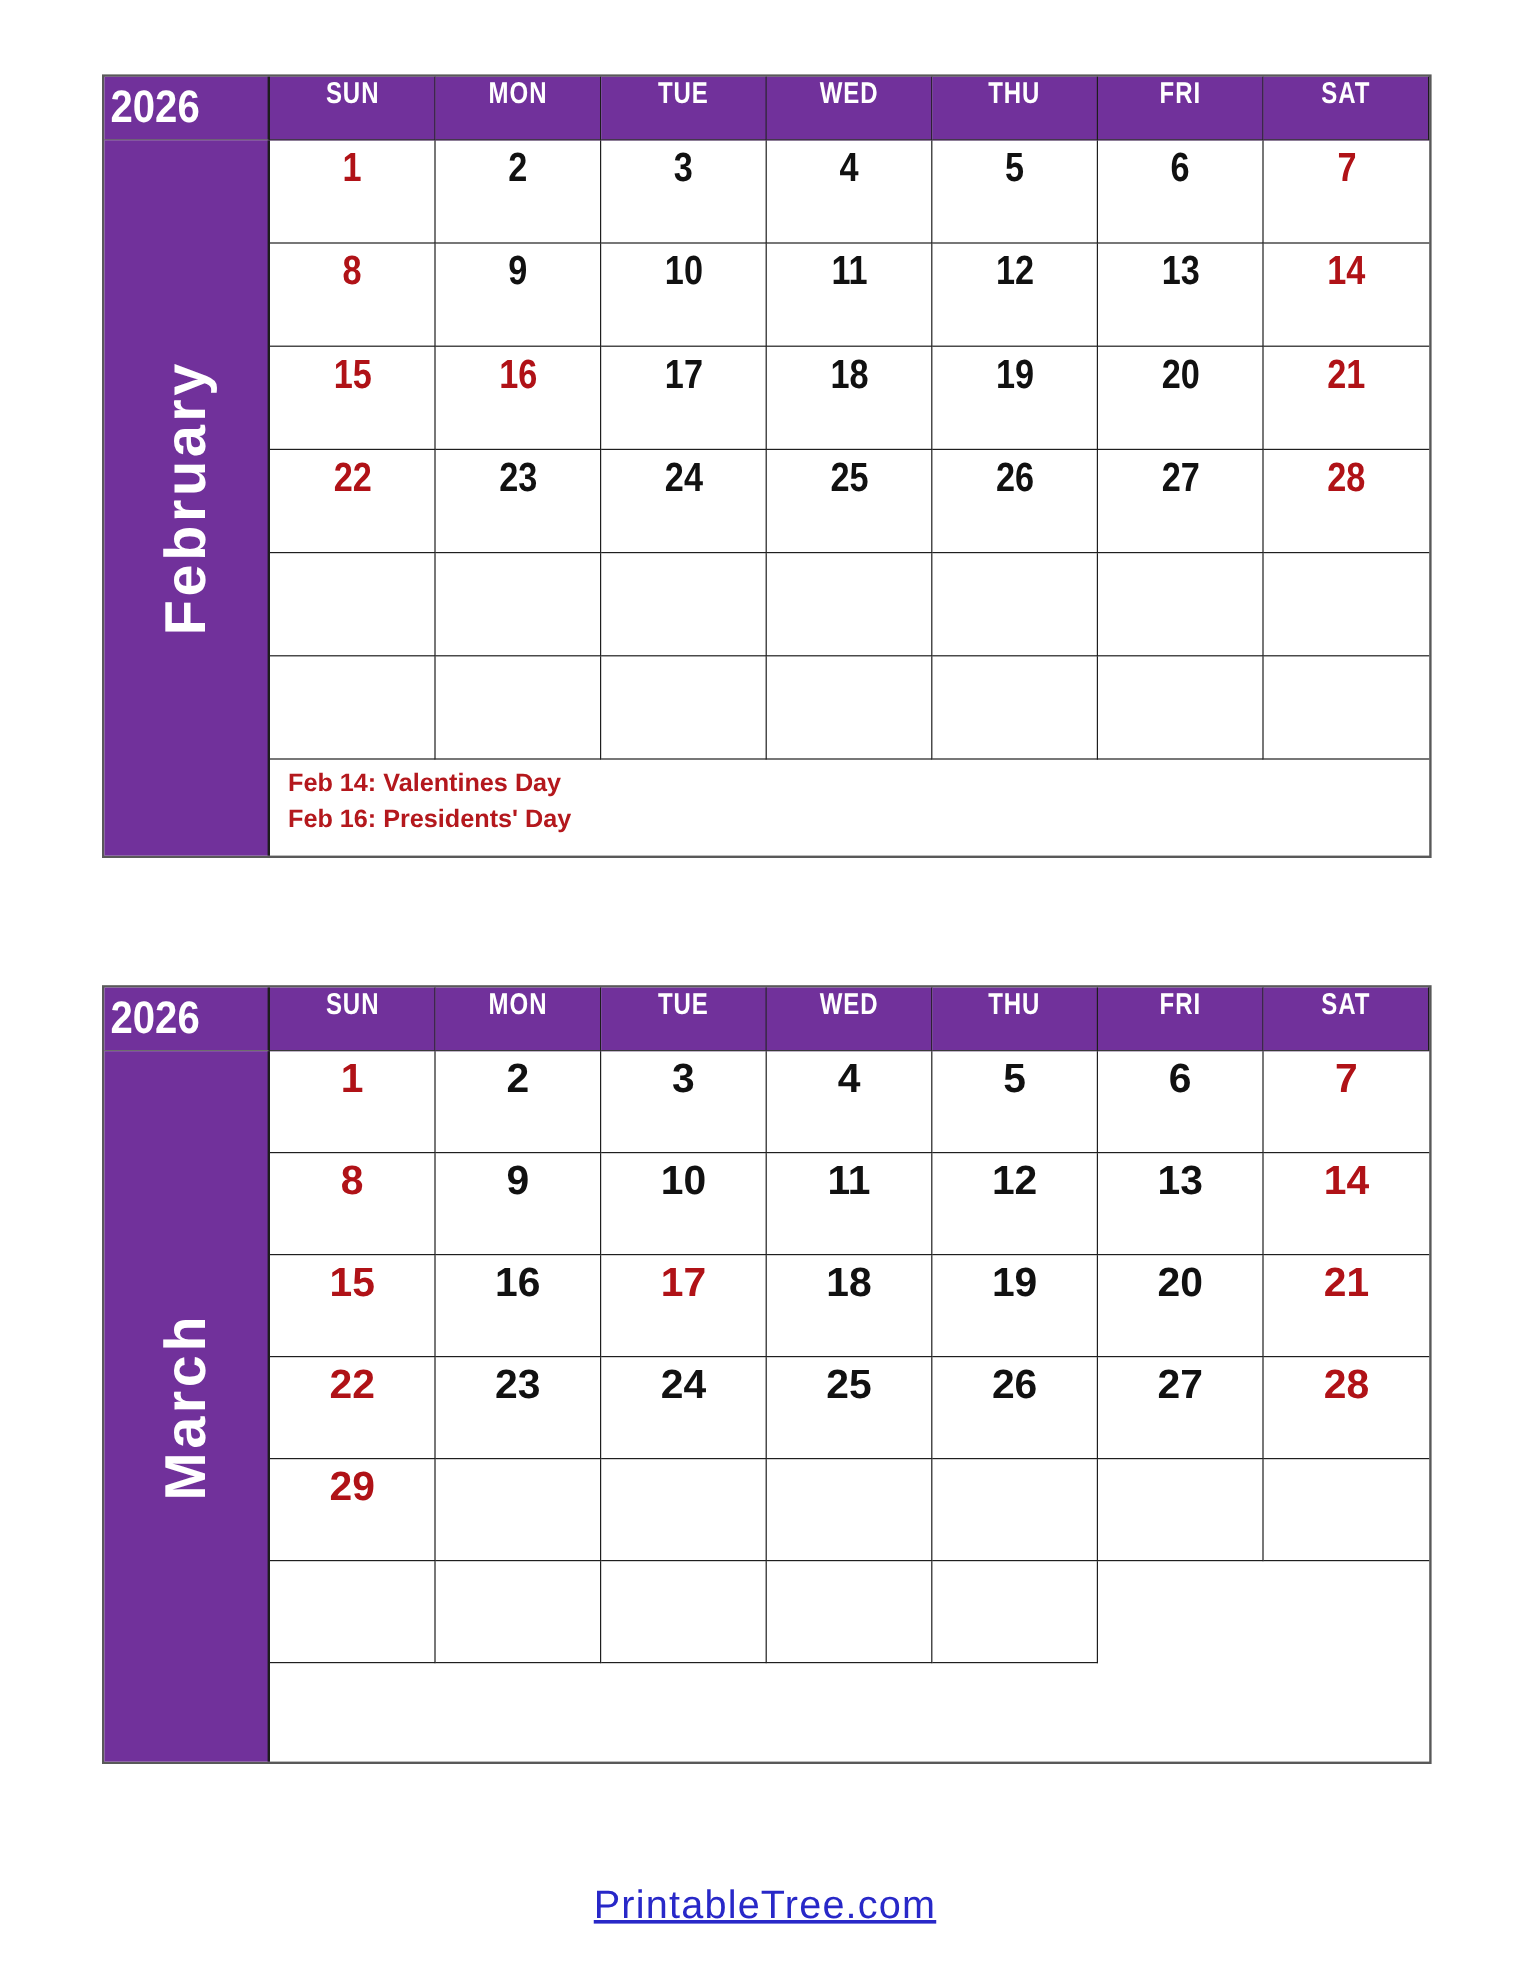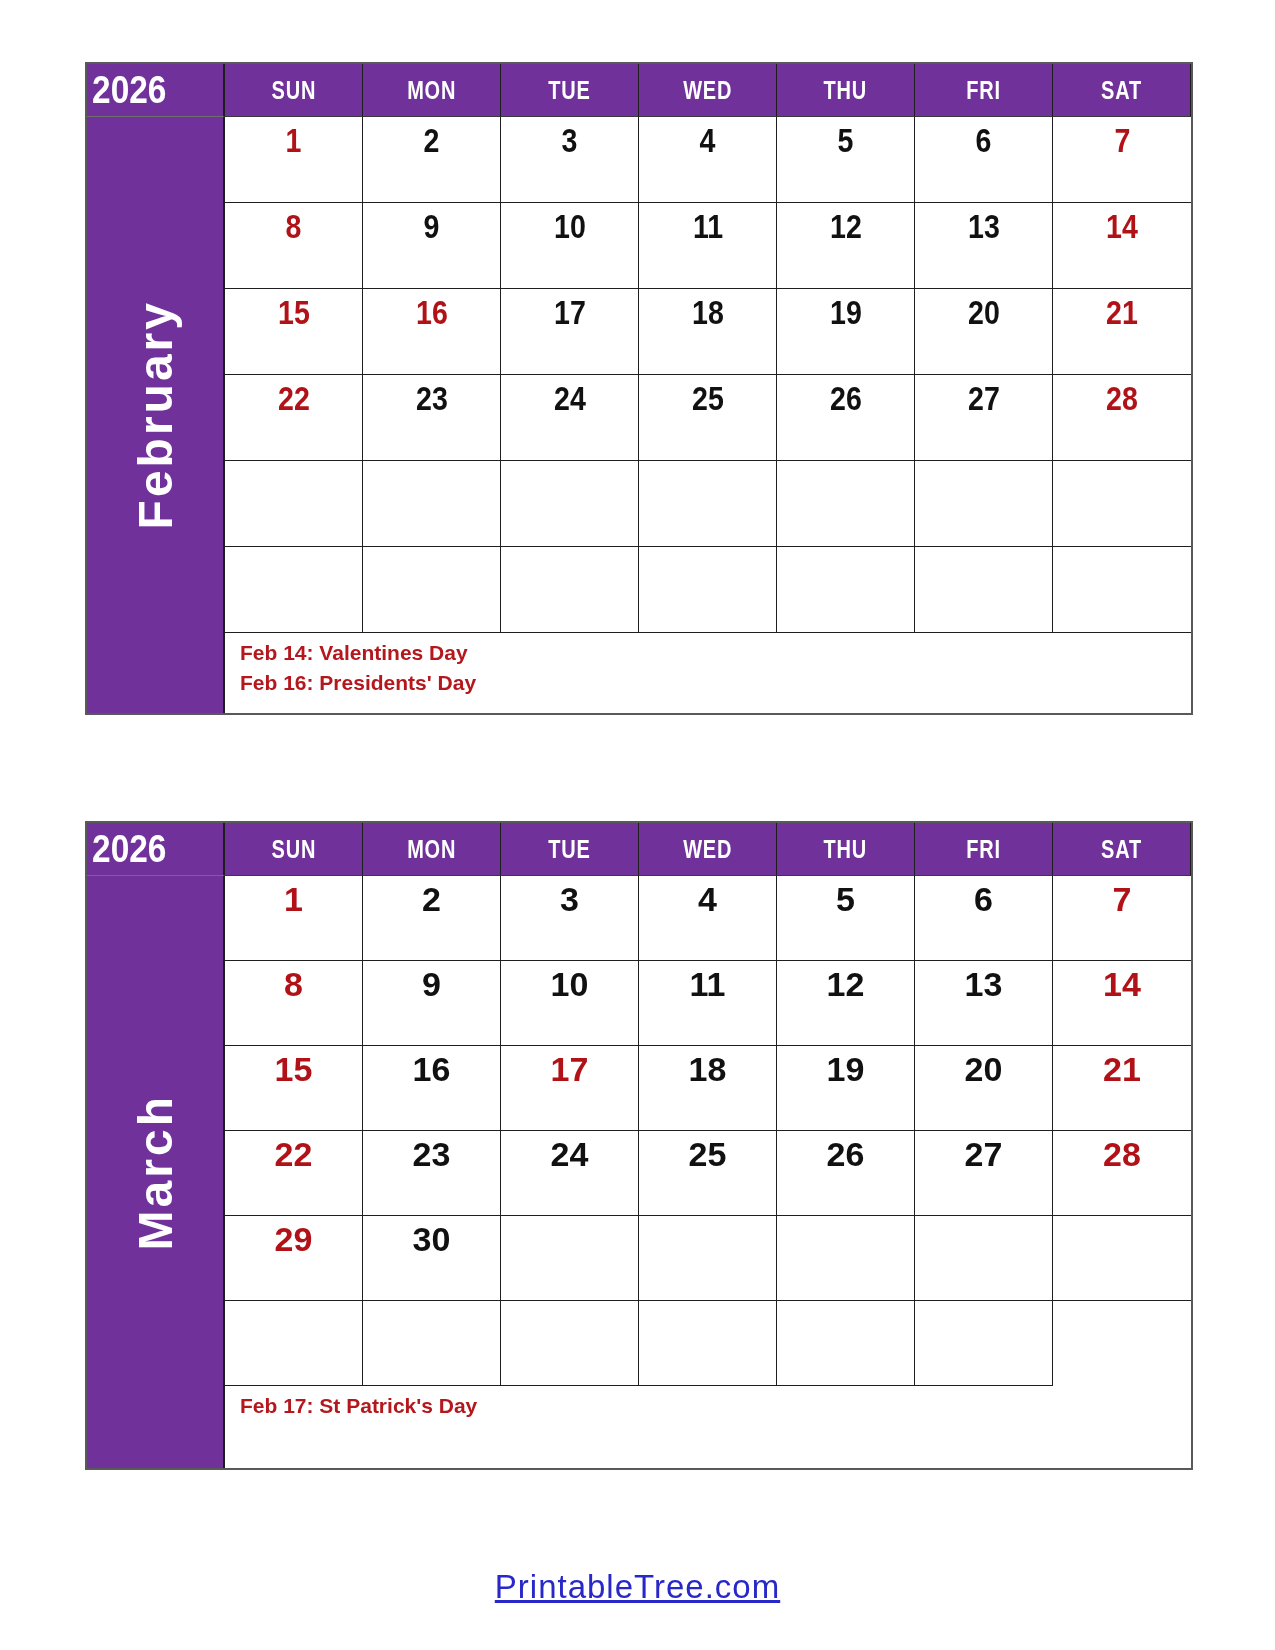--- a/index.html
+++ b/index.html
@@ -33,21 +33,21 @@
   }
   .year-text {
     color: #fff; font-weight: 700; font-size: 38px;
     display: inline-block; transform: scaleX(.88);
   }
 
   .dayhdr {
     background: var(--purple);
     border-right: 1px solid #1d1d1d;
     border-bottom: 1px solid #3a3a3a;
-    display: flex; align-items: center; justify-content: center;
+    display: flex; justify-content: center;
   }
   .dayhdr:last-of-type { border-right: none; }
   .day-text {
     color: #fff; font-weight: 700; font-size: 25px; letter-spacing: 1px;
     display: inline-block; transform: scaleX(.8);
   }
 
   .sidebar {
     grid-column: 1; grid-row: 2 / 9;
     background: var(--purple);
@@ -236,35 +236,31 @@
         <div class="dc"><span class="num">20</span></div>
         <div class="dc red"><span class="num">21</span></div>
         <div class="dc red"><span class="num">22</span></div>
         <div class="dc"><span class="num">23</span></div>
         <div class="dc"><span class="num">24</span></div>
         <div class="dc"><span class="num">25</span></div>
         <div class="dc"><span class="num">26</span></div>
         <div class="dc"><span class="num">27</span></div>
         <div class="dc red"><span class="num">28</span></div>
         <div class="dc red"><span class="num">29</span></div>
-        <div class="dc"><span class="num">30</span></div>
-        <div class="dc"><span class="num"></span></div>
-        <div class="dc"><span class="num"></span></div>
-        <div class="dc"><span class="num"></span></div>
-        <div class="dc"><span class="num"></span></div>
-        <div class="dc"><span class="num"></span></div>
-        <div class="dc"><span class="num"></span></div>
-        <div class="dc"><span class="num"></span></div>
-        <div class="dc"><span class="num"></span></div>
-        <div class="dc"><span class="num"></span></div>
-        <div class="dc"><span class="num"></span></div>
-        <div class="dc"><span class="num"></span></div>
-      </div>
-    <div class="holidays">
-      <div class="hline">Feb 17: St Patrick's Day</div>
-    </div>
+        <div class="dc"><span class="num"></span></div>
+        <div class="dc"><span class="num"></span></div>
+        <div class="dc"><span class="num"></span></div>
+        <div class="dc"><span class="num"></span></div>
+        <div class="dc"><span class="num"></span></div>
+        <div class="dc"><span class="num"></span></div>
+        <div class="dc"><span class="num"></span></div>
+        <div class="dc"><span class="num"></span></div>
+        <div class="dc"><span class="num"></span></div>
+        <div class="dc"><span class="num"></span></div>
+        <div class="dc"><span class="num"></span></div>
+      </div>
   </section>
 
   <footer>
     <span class="site-link">PrintableTree.com</span>
   </footer>
 
 </main>
 
 </body></html>

